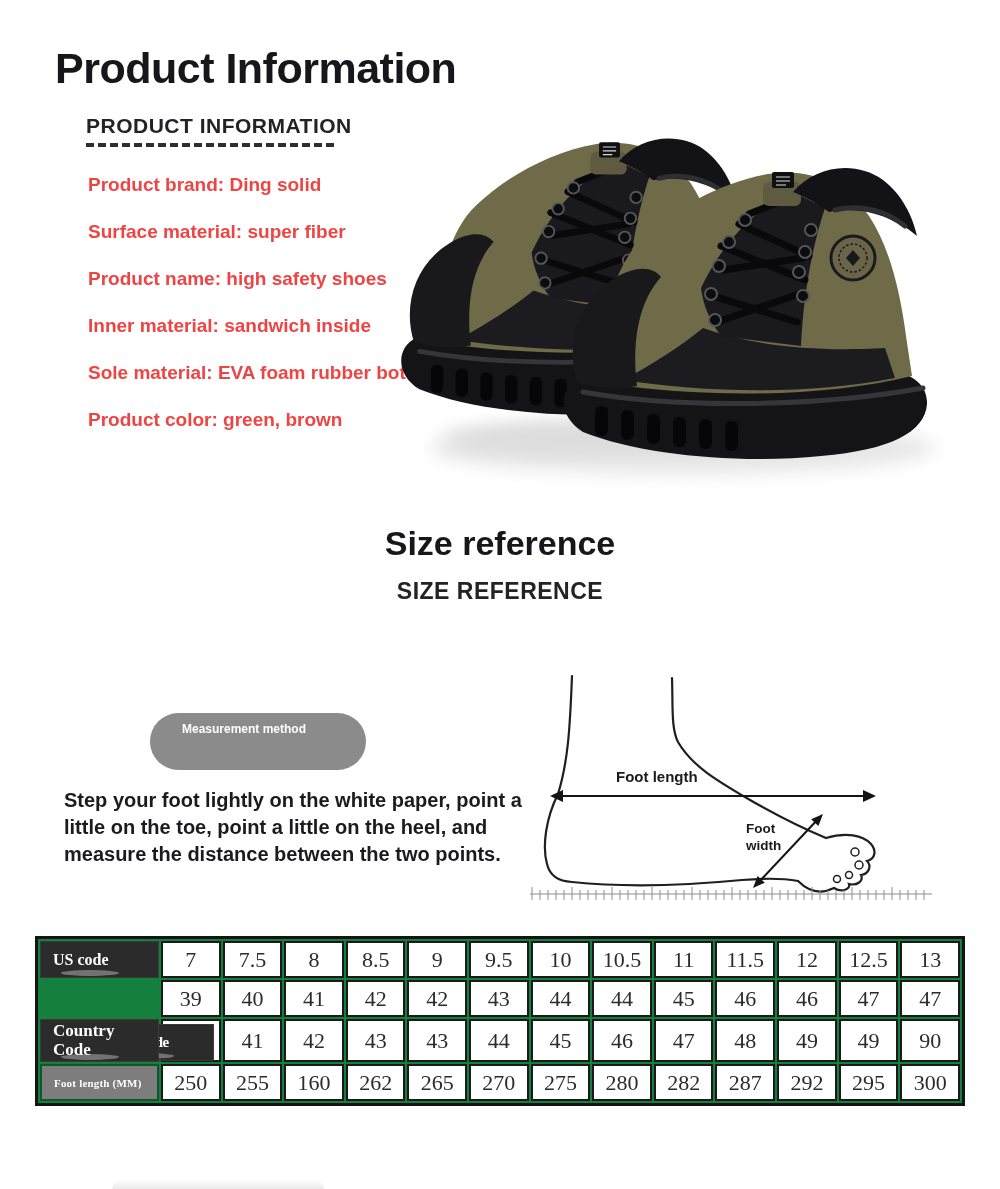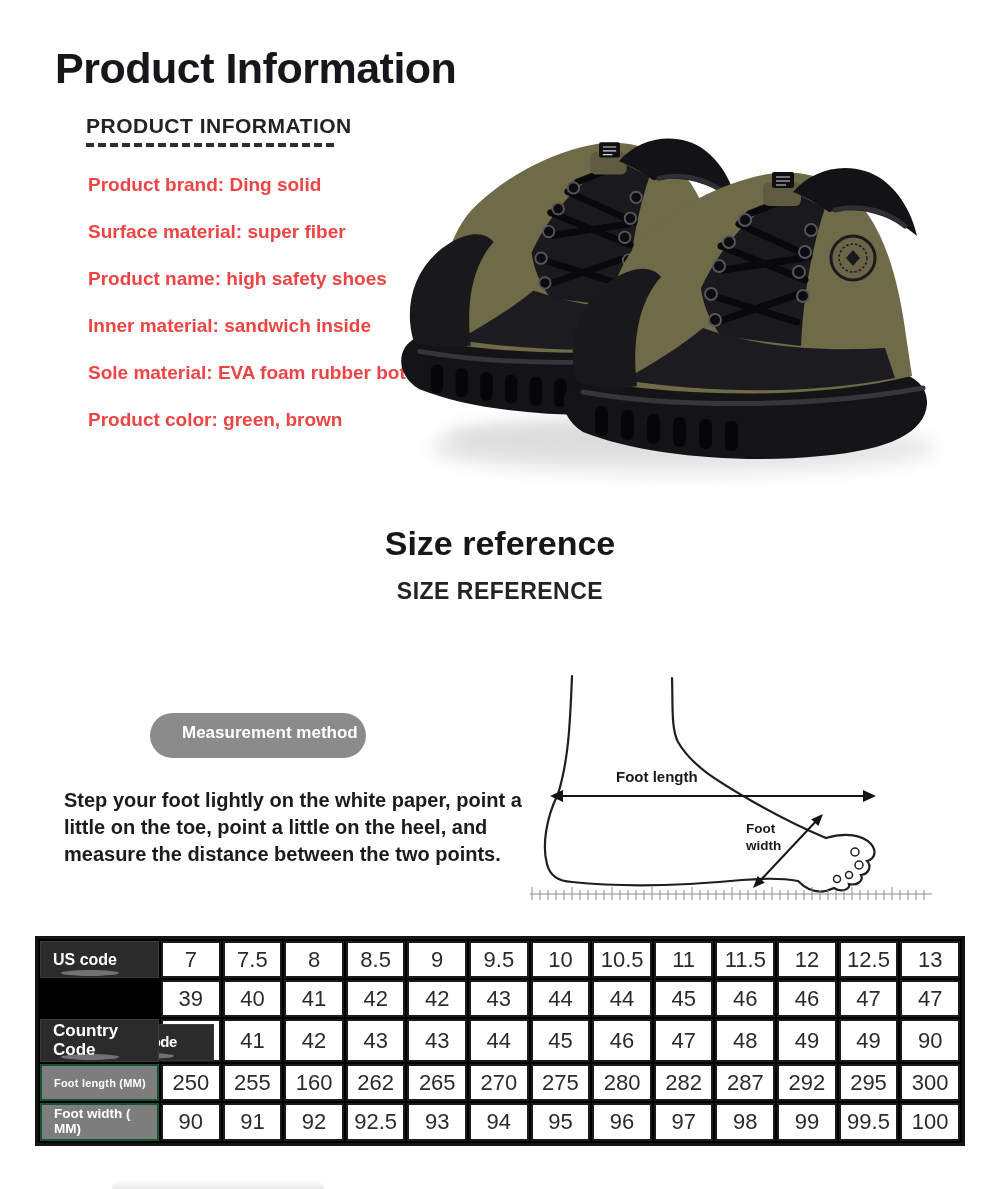--- a/index.html
+++ b/index.html
@@ -19,32 +19,32 @@
   
   .photo{position:absolute;left:383px;top:80px;width:600px;height:420px;}
 
   
   .size-title{position:absolute;left:0;top:524px;width:1000px;text-align:center;
               font-size:34px;font-weight:800;color:#17171b;}
   .size-sub{position:absolute;left:0;top:578px;width:1000px;text-align:center;
             font-size:23px;font-weight:800;letter-spacing:0.5px;color:#222227;}
 
   
-  .pill{position:absolute;left:150px;top:713px;width:216px;height:45px;border-radius:30px;
-        background:#8b8b8b;color:#ffffff;font-weight:700;font-size:17px;line-height:1.3;
+  .pill{position:absolute;left:150px;top:713px;width:216px;height:57px;border-radius:30px;
+        background:#8b8b8b;color:#ffffff;font-weight:700;font-size:12px;line-height:1.3;
         padding:9px 0 0 32px;box-sizing:border-box;}
   .instructions{position:absolute;left:64px;top:787px;width:478px;
                 font-size:20px;font-weight:700;line-height:1.35;color:#1b1b1f;}
 
   .foot-svg{position:absolute;left:520px;top:648px;width:420px;height:262px;}
 
   
   .tbl-wrap{position:absolute;left:35px;top:936px;width:930px;border:3px solid #141414;
             background:#ffffff;box-sizing:border-box;}
-  table.size{border-collapse:separate;border-spacing:2.5px;width:100%;table-layout:fixed;background:#000000;}
+  table.size{border-collapse:separate;border-spacing:2.5px;width:100%;table-layout:fixed;background:#15803d;font-family:Liberation Serif, serif;}
   table.size td{border:2px solid #1a1a1a;text-align:center;font-size:22px;font-weight:400;
                 color:#2b2b2b;height:33px;padding:0;background:#fff;overflow:hidden;}
   table.size th{width:101px;color:#ffffff;font-weight:700;text-align:left;padding:2px 4px 2px 12px;
                 position:relative;line-height:1.1;}
   th.dark{background:#2b2b2b;border:1px solid #3a3a3a;}
   th.gray{background:#7d7d7d;border:2px solid #14532d;}
   th.dark::after{content:"";position:absolute;left:20px;bottom:1px;width:58px;height:6px;
                  background:#c9c9c9;opacity:.45;border-radius:50%;}
   th.h0{font-size:16px;}
   th.h1{font-size:15px;}
@@ -292,35 +292,19 @@
             <td>265</td>
             <td>270</td>
             <td>275</td>
             <td>280</td>
             <td>282</td>
             <td>287</td>
             <td>292</td>
             <td>295</td>
             <td>300</td>
           </tr>
-          <tr>
-            <th class="gray h4">Foot width ( MM)</th>
-            <td>90</td>
-            <td>91</td>
-            <td>92</td>
-            <td>92.5</td>
-            <td>93</td>
-            <td>94</td>
-            <td>95</td>
-            <td>96</td>
-            <td>97</td>
-            <td>98</td>
-            <td>99</td>
-            <td>99.5</td>
-            <td>100</td>
-          </tr>
         </tbody>
     </table>
   </div>
 
   <div class="bottom-bar"></div>
 
 </div>
 
 </body></html>

